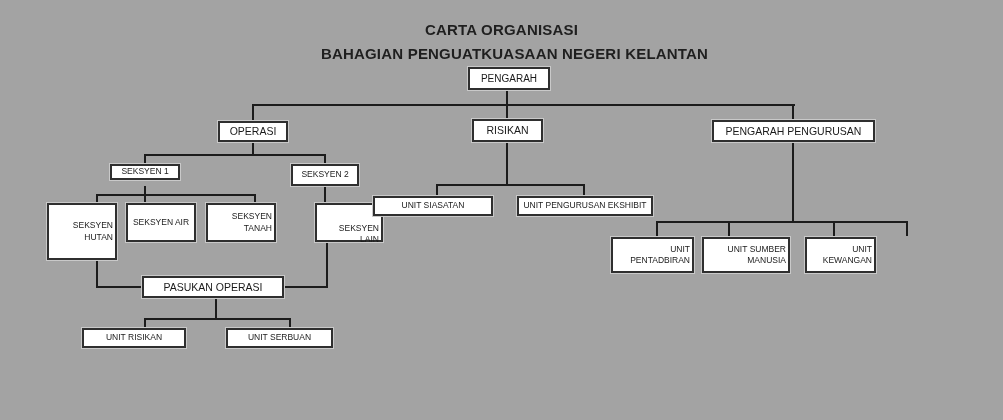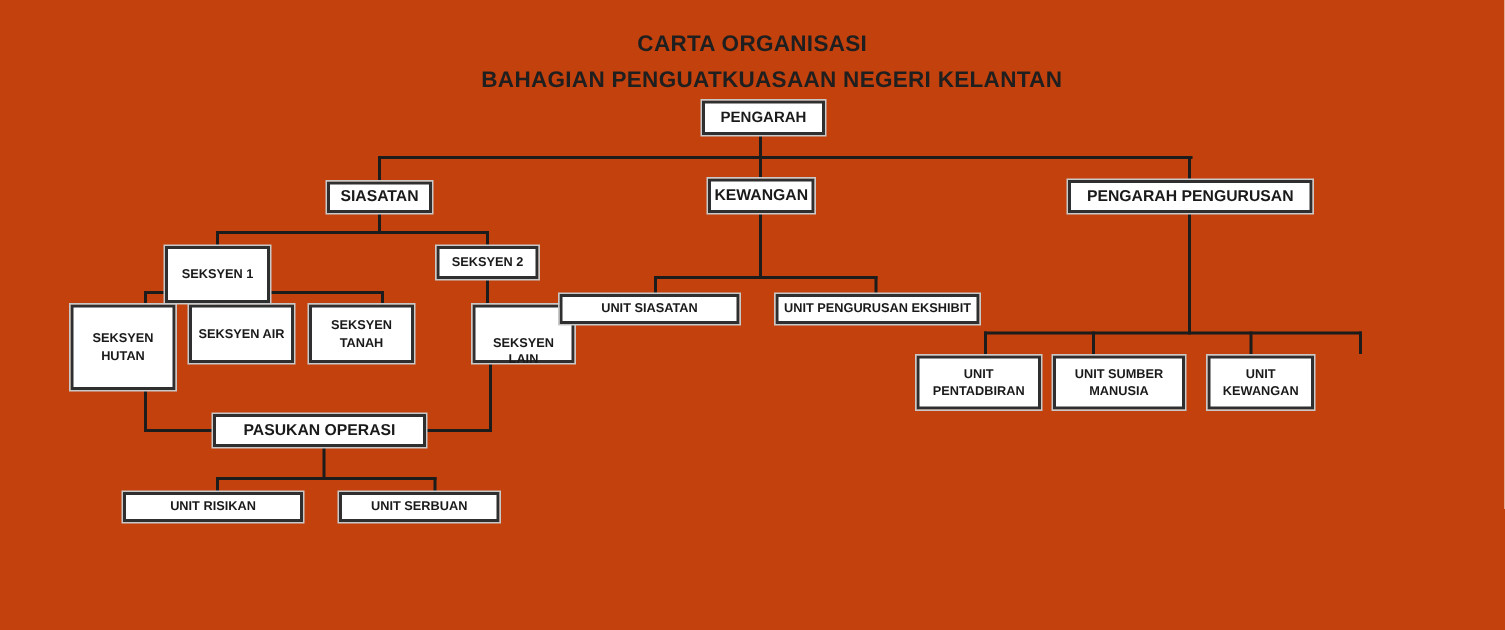--- a/index.html
+++ b/index.html
@@ -5,21 +5,21 @@
   html, body {
     margin: 0;
     padding: 0;
     background: #ffffff;
     font-family: "Liberation Sans", sans-serif;
   }
   .canvas {
     position: relative;
     width: 1003px;
     height: 420px;
-    background: #c2410c;
+    background: #a3a3a3;
     overflow: hidden;
   }
   .title, .subtitle {
     position: absolute;
     left: 0;
     width: 1003px;
     text-align: center;
     font-weight: bold;
     color: #1f1f1f;
     font-size: 15px;
@@ -29,22 +29,22 @@
   .subtitle { top: 45px; padding-left: 13px; }
   .node {
     position: absolute;
     box-sizing: border-box;
     border: 2px solid #2f2f2f;
     outline: 1px solid #c9c9c9;
     background: #ffffff;
     display: flex;
     align-items: center;
     justify-content: center;
-    text-align: center;
-    font-weight: bold;
+    text-align: right;
+    font-weight: normal;
     color: #1a1a1a;
     font-size: 8.5px;
     line-height: 1.35;
     padding: 1px 2px;
   }
   .node.lvl1 { font-size: 10.5px; }
   .node.align-top { align-items: flex-start; padding-top: 18px; margin-left: 24px; }
   .h, .v {
     position: absolute;
     background: #1c1c1c;
@@ -93,35 +93,35 @@
 
   <div class="v" style="left:792px;top:142px;height:81px"></div>
   <div class="h" style="left:656px;top:221px;width:252px"></div>
   <div class="v" style="left:656px;top:221px;height:16px"></div>
   <div class="v" style="left:728px;top:221px;height:16px"></div>
   <div class="v" style="left:833px;top:221px;height:16px"></div>
   <div class="v" style="left:906px;top:221px;height:15px"></div>
 
   <div class="node lvl1" style="left:468px;top:67px;width:82px;height:23px;font-size:10px">PENGARAH</div>
 
-  <div class="node lvl1" style="left:218px;top:121px;width:70px;height:21px">SIASATAN</div>
-  <div class="node lvl1" style="left:472px;top:119px;width:71px;height:23px">KEWANGAN</div>
+  <div class="node lvl1" style="left:218px;top:121px;width:70px;height:21px">OPERASI</div>
+  <div class="node lvl1" style="left:472px;top:119px;width:71px;height:23px">RISIKAN</div>
   <div class="node lvl1" style="left:712px;top:120px;width:163px;height:22px">PENGARAH PENGURUSAN</div>
 
-  <div class="node" style="left:110px;top:164px;width:70px;height:38px">SEKSYEN 1</div>
+  <div class="node" style="left:110px;top:164px;width:70px;height:16px">SEKSYEN 1</div>
   <div class="node" style="left:291px;top:164px;width:68px;height:22px">SEKSYEN 2</div>
 
   <div class="node" style="left:47px;top:203px;width:70px;height:57px">SEKSYEN HUTAN</div>
   <div class="node" style="left:126px;top:203px;width:70px;height:39px">SEKSYEN AIR</div>
   <div class="node" style="left:206px;top:203px;width:70px;height:39px">SEKSYEN TANAH</div>
   <div class="node align-top" style="left:291px;top:203px;width:68px;height:39px">SEKSYEN LAIN</div>
 
   <div class="node lvl1" style="left:142px;top:276px;width:142px;height:22px">PASUKAN OPERASI</div>
 
-  <div class="node" style="left:82px;top:328px;width:120px;height:20px">UNIT RISIKAN</div>
+  <div class="node" style="left:82px;top:328px;width:104px;height:20px">UNIT RISIKAN</div>
   <div class="node" style="left:226px;top:328px;width:107px;height:20px">UNIT SERBUAN</div>
 
   <div class="node" style="left:373px;top:196px;width:120px;height:20px">UNIT SIASATAN</div>
   <div class="node" style="left:517px;top:196px;width:136px;height:20px">UNIT PENGURUSAN EKSHIBIT</div>
 
   <div class="node" style="left:611px;top:237px;width:83px;height:36px">UNIT PENTADBIRAN</div>
   <div class="node" style="left:702px;top:237px;width:88px;height:36px">UNIT SUMBER MANUSIA</div>
   <div class="node" style="left:805px;top:237px;width:71px;height:36px">UNIT KEWANGAN</div>
 
 </div>

